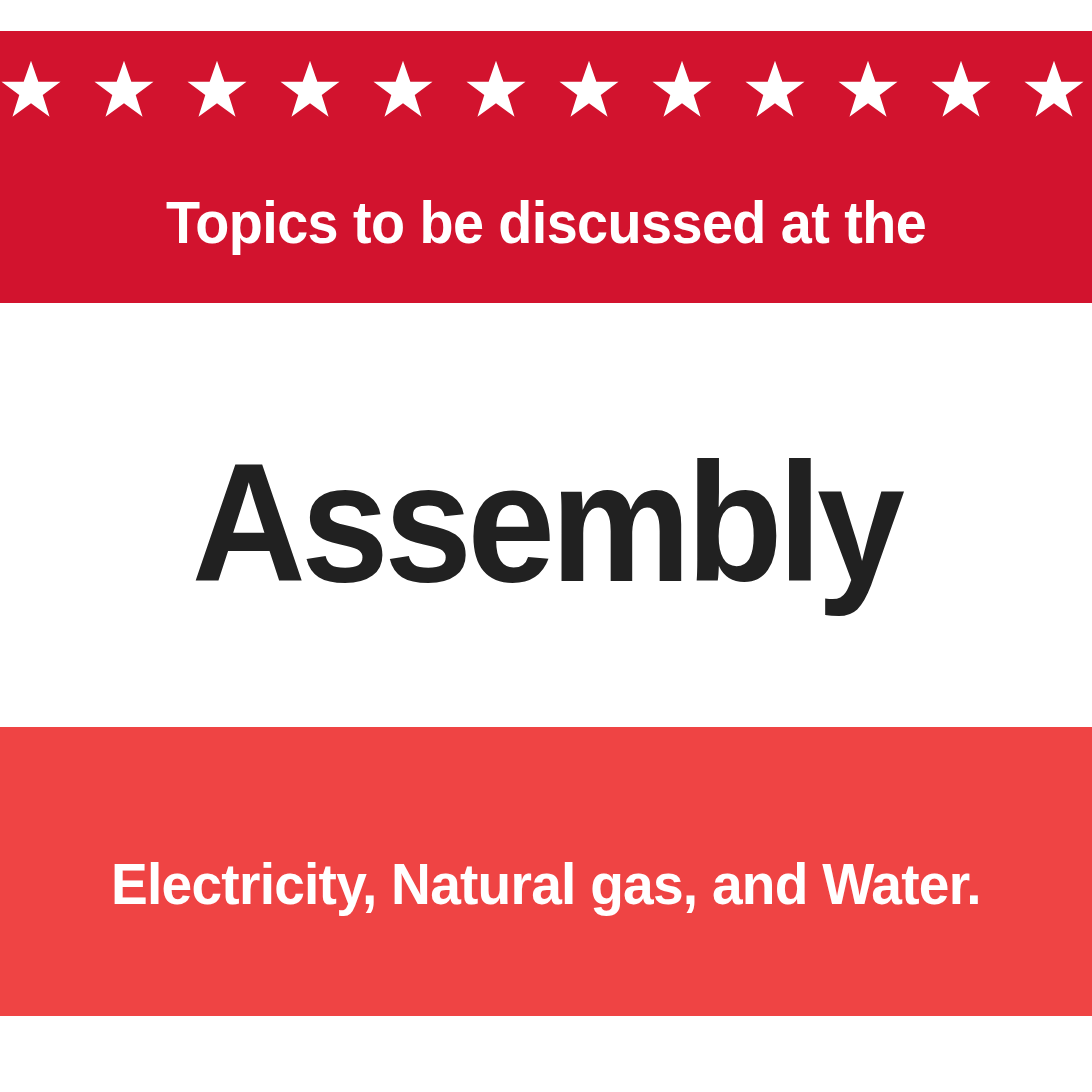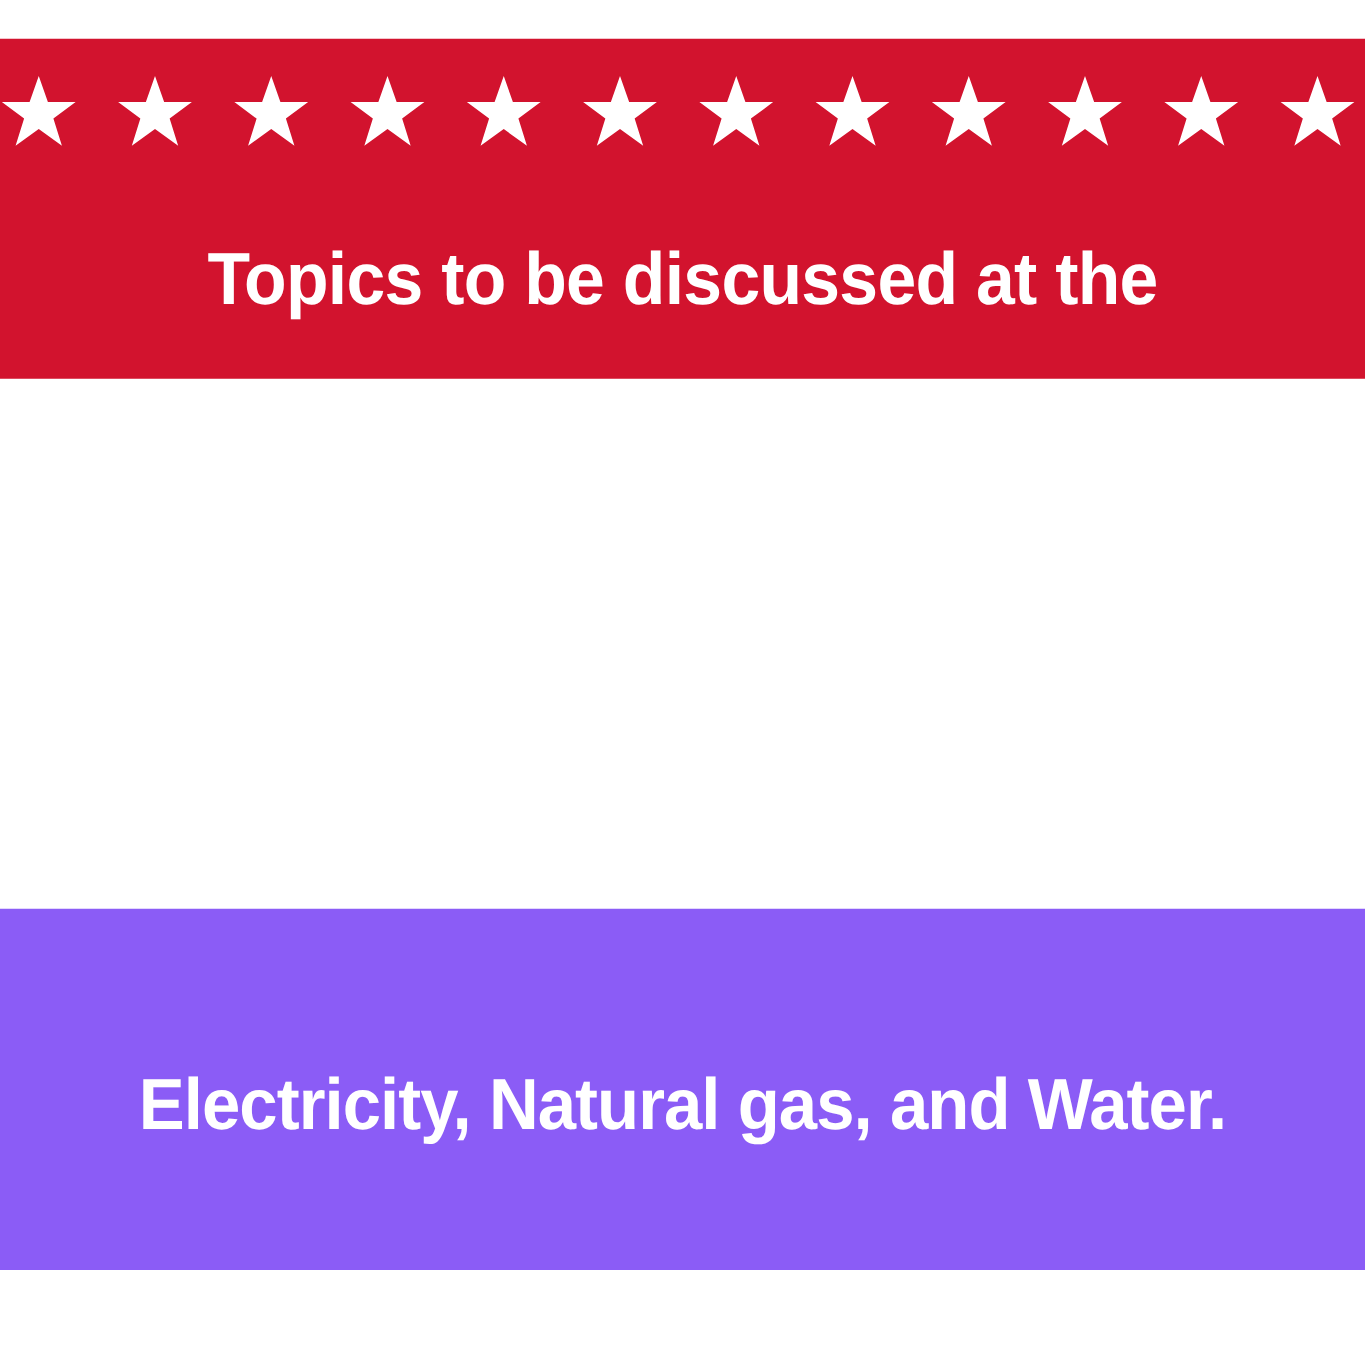--- a/index.html
+++ b/index.html
@@ -98,21 +98,21 @@
     white-space: nowrap;
   }
 
   
   .band-blue {
     position: absolute;
     left: 0;
     top: 727px;
     width: 1092px;
     height: 289px;
-    background: #8b5cf6;
+    background: #ef4444;
   }
 
   .headline-bottom {
     position: absolute;
     left: 0;
     top: 128px;
     width: 1092px;
     text-align: center;
     color: #ffffff;
     font-family: "Liberation Sans", sans-serif;
@@ -201,20 +201,23 @@
       <span class="star">
         <svg viewBox="0 0 100 100" xmlns="http://www.w3.org/2000/svg" aria-hidden="true">
           <polygon points="50,3 61.8,36.6 97.6,36.6 68.9,57.9 79.9,93 50,71.4 20.1,93 31.1,57.9 2.4,36.6 38.2,36.6" fill="#ffffff"></polygon>
         </svg>
       </span>
     </div>
 
     <div class="headline-top">Topics to be discussed at the</div>
   </div>
 
+  <div class="band-white">
+    <div class="headline-main">Assembly</div>
+  </div>
 
   <div class="band-blue">
     <div class="headline-bottom">Electricity, Natural gas, and Water.</div>
   </div>
 
   <div class="band-bottom-strip"></div>
 
 </div>
 
 </body></html>

